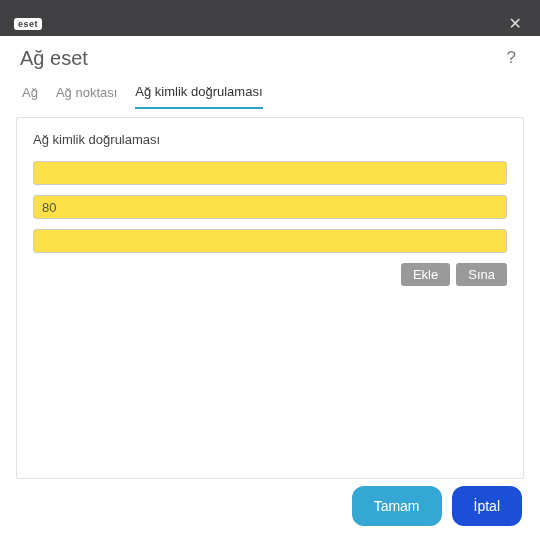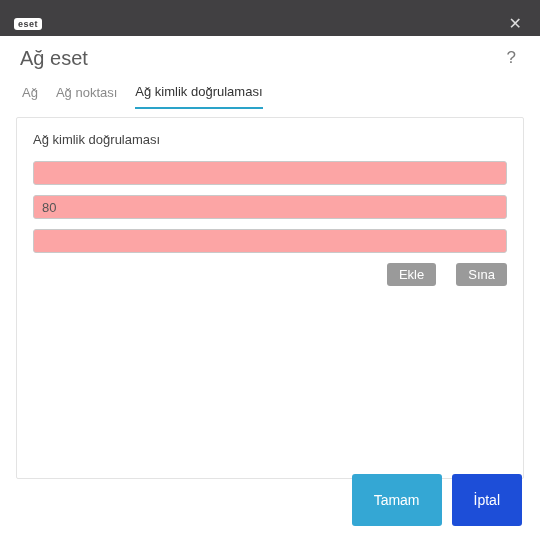--- a/index.html
+++ b/index.html
@@ -103,48 +103,48 @@
   }
   .form-input {
     flex: 1;
     height: 24px;
     border: 1px solid #c9c9c9;
     border-radius: 3px;
     padding: 2px 8px;
     font-size: 13px;
     color: #555;
     outline: none;
-    background: #fca5a5;
+    background: #fde047;
   }
   .btn-row {
     display: flex;
     justify-content: flex-end;
-    gap: 20px;
+    gap: 6px;
     margin-top: 6px;
   }
   .btn-small {
     background: #9a9a9a;
     color: #fff;
     border: none;
     border-radius: 3px;
     padding: 4px 12px;
     font-size: 13px;
     cursor: pointer;
   }
   .footer {
     position: absolute;
     bottom: 14px;
     right: 18px;
     display: flex;
     gap: 10px;
   }
   .btn {
     border: none;
-    border-radius: 3px;
-    padding: 18px 22px;
+    border-radius: 12px;
+    padding: 12px 22px;
     font-size: 14px;
     cursor: pointer;
     color: #fff;
   }
   .btn-primary { background: #34a7d4; }
   .btn-secondary { background: #1d4ed8; }
 </style>
 </head>
 <body>
 

